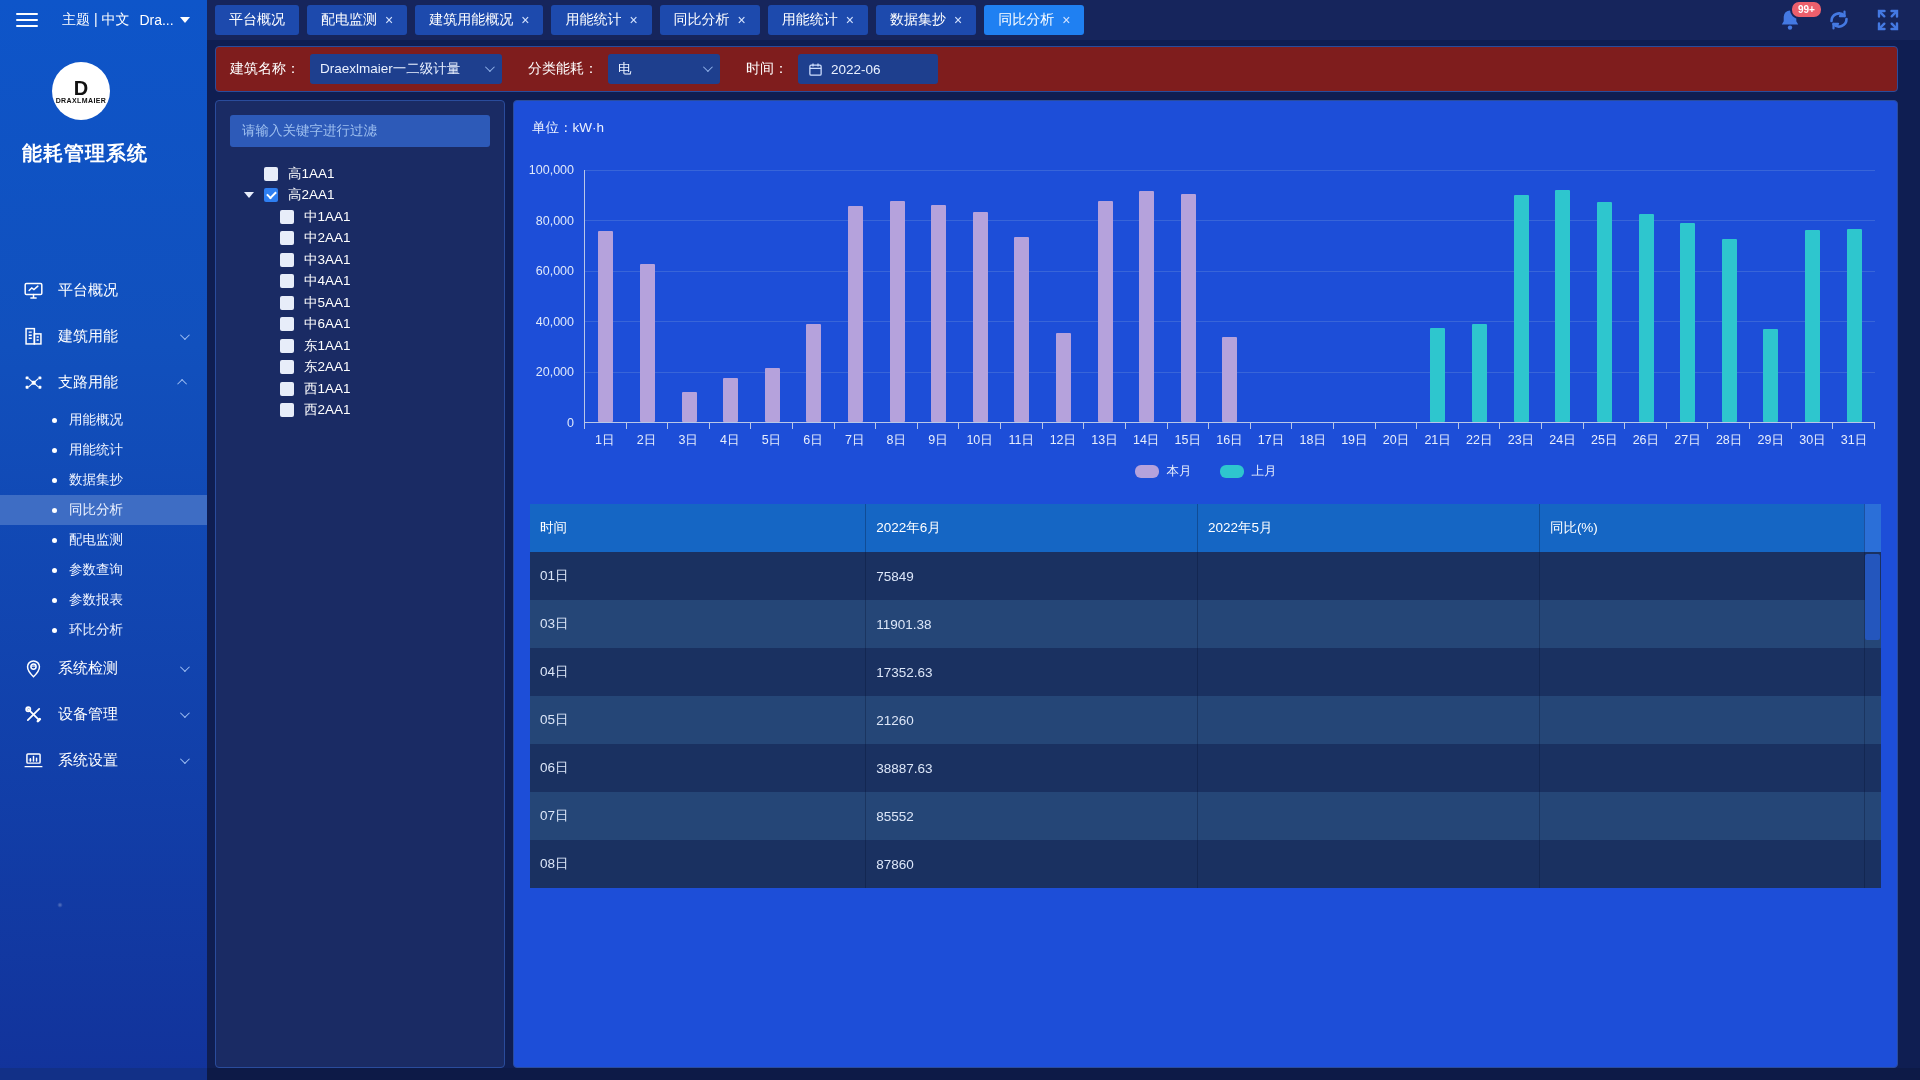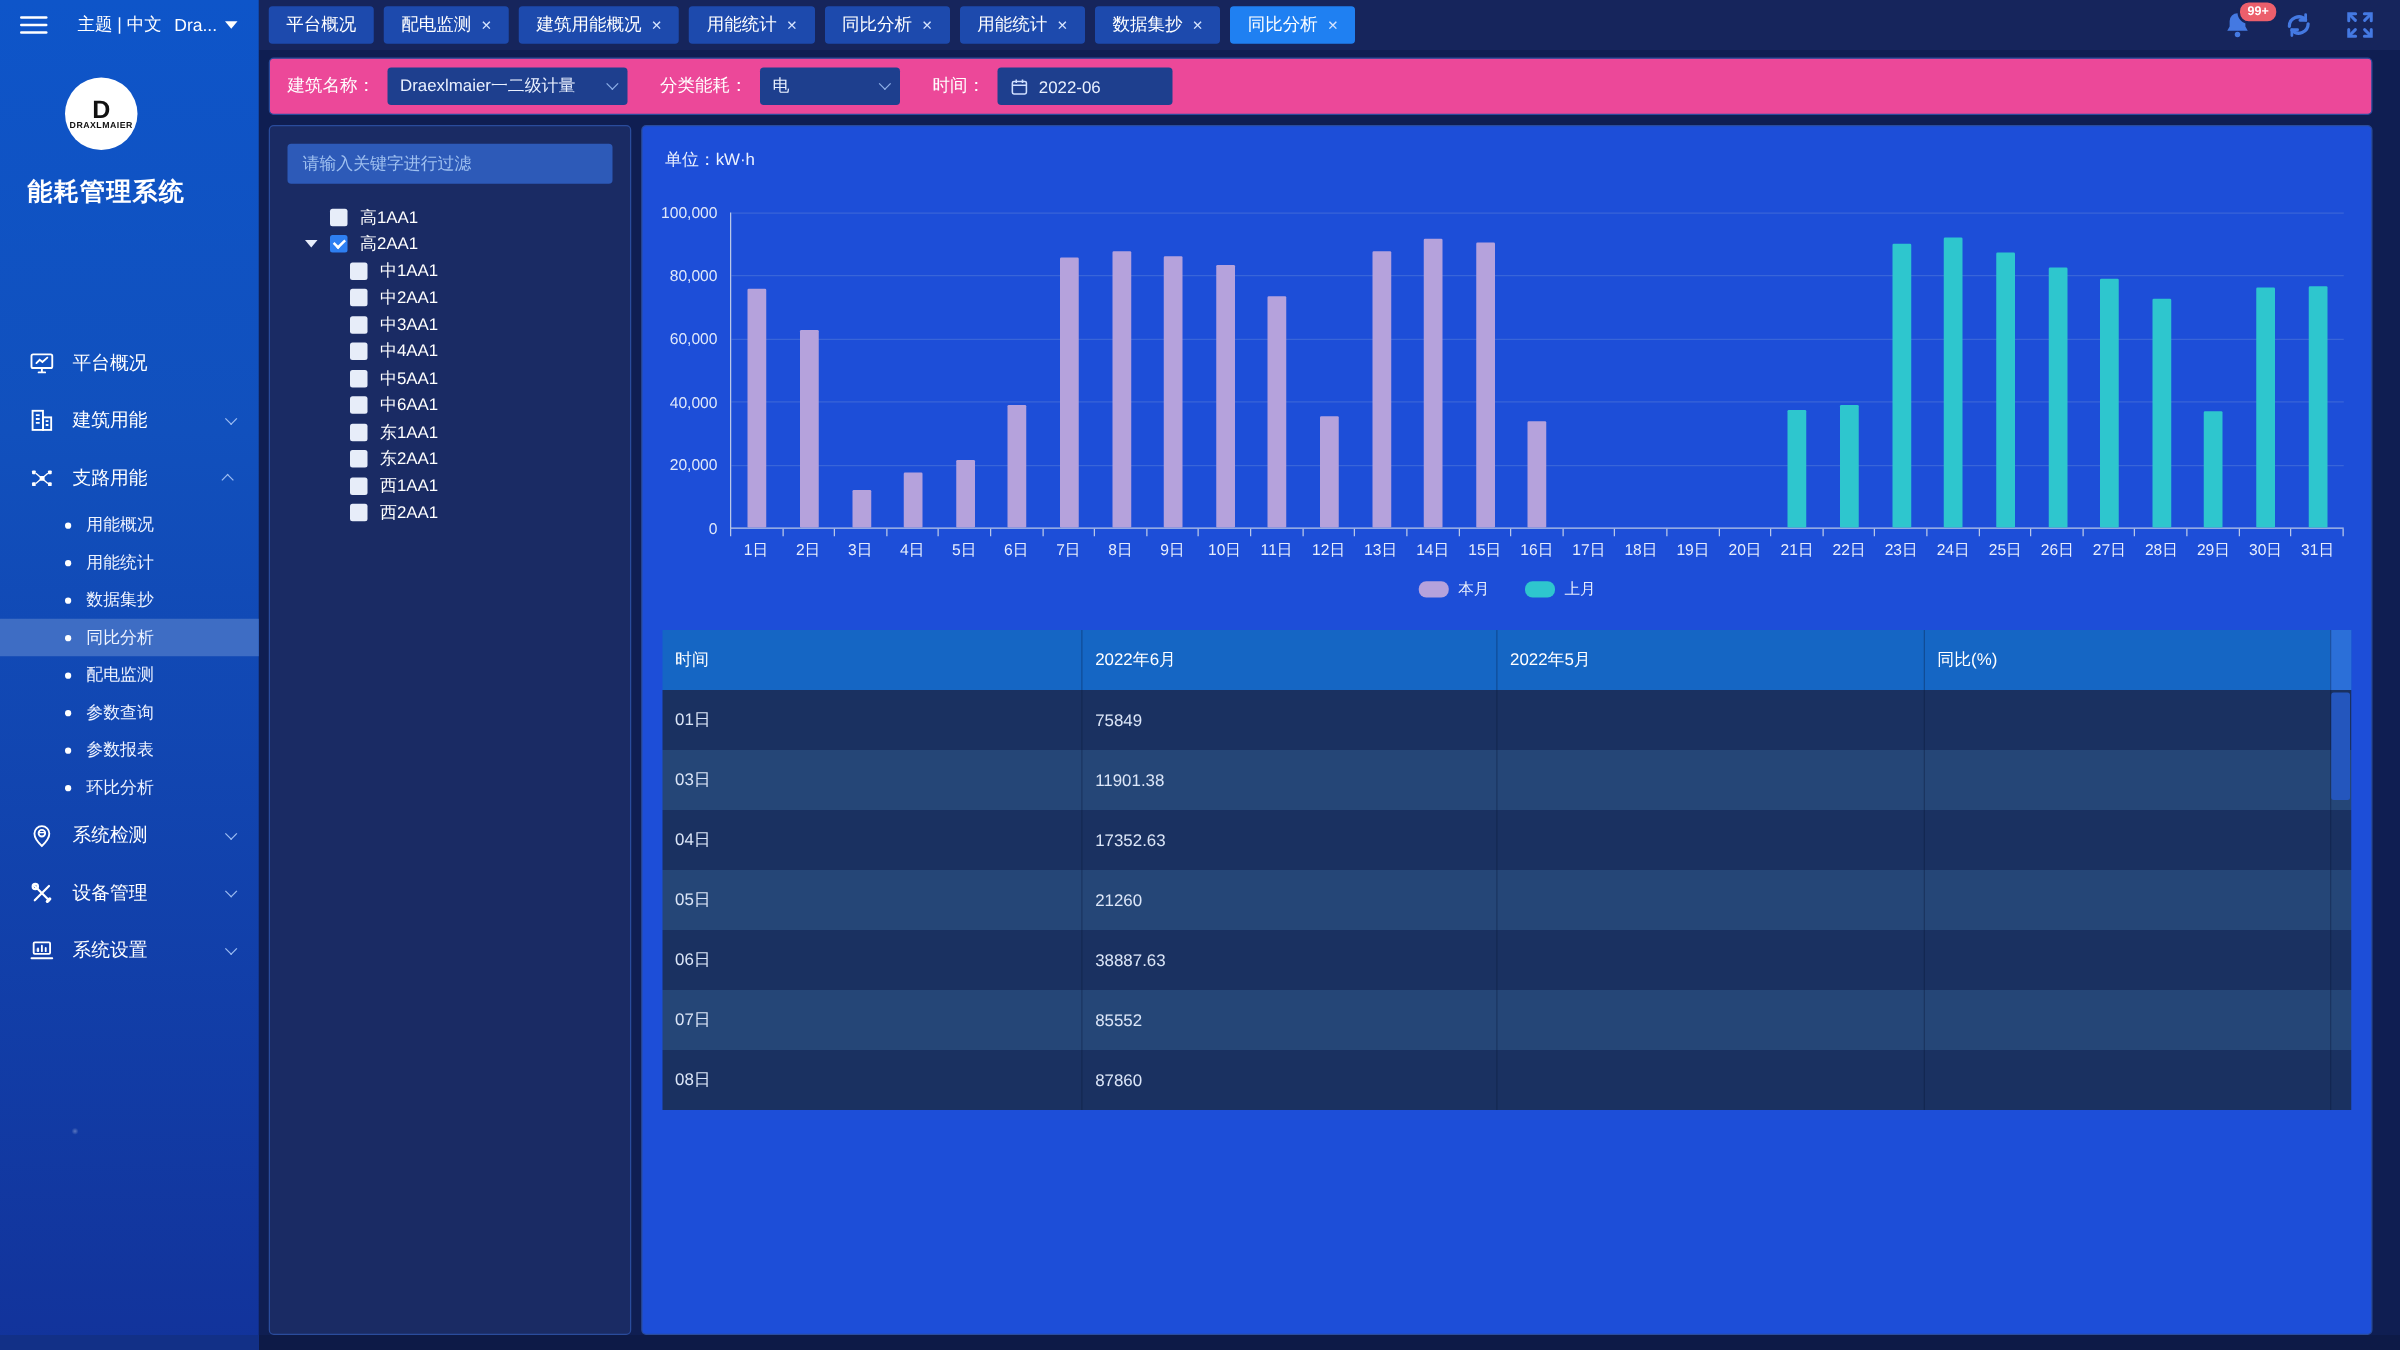--- a/index.html
+++ b/index.html
@@ -44,21 +44,21 @@
   .tabs{display:flex; gap:8px; align-items:center;}
   .tab{height:30px; padding:0 14px; background:#1d4aad; border-radius:3px; display:flex; align-items:center; gap:8px;
        font-size:14px; cursor:pointer; white-space:nowrap; color:#fff;}
   .tab.active{background:#1f80f2;}
   .tab .close{font-size:14px; color:#d6e4ff; line-height:1; cursor:pointer;}
   .top-icons{margin-left:auto; display:flex; align-items:center; gap:24px; padding-right:6px;}
   .top-icon{position:relative; cursor:pointer; display:flex;}
   .badge{position:absolute; top:-8px; left:12px; background:#ec5f6c; color:#fff; font-size:10px; font-weight:bold;
          padding:2px 6px; border-radius:9px; border:2px solid #16255c; white-space:nowrap;}
   
-  .filter-panel{margin:6px 22px 0 8px; height:46px; background:#ec4899; border:1px solid #2a4c9c; border-radius:4px;
+  .filter-panel{margin:6px 22px 0 8px; height:46px; background:#7f1d1d; border:1px solid #2a4c9c; border-radius:4px;
                 display:flex; align-items:center; padding-left:14px; font-size:14px;}
   .fgroup{display:flex; align-items:center; gap:10px; margin-right:26px;}
   .select{height:30px; background:#1e3f8e; border-radius:3px; display:flex; align-items:center;
           justify-content:space-between; padding:0 10px; font-size:13.5px; color:#eaf1ff; cursor:pointer;}
   .select .chev{border-color:#8fb0e8; margin:0 0 2px 8px;}
   .sel-building{width:192px;}
   .sel-energy{width:112px;}
   .date-input{height:30px; width:140px; background:#1e3f8e; border-radius:3px; display:flex; align-items:center;
               gap:8px; padding:0 10px; font-size:13.5px; color:#eaf1ff; cursor:text;text-align:right;}
   

